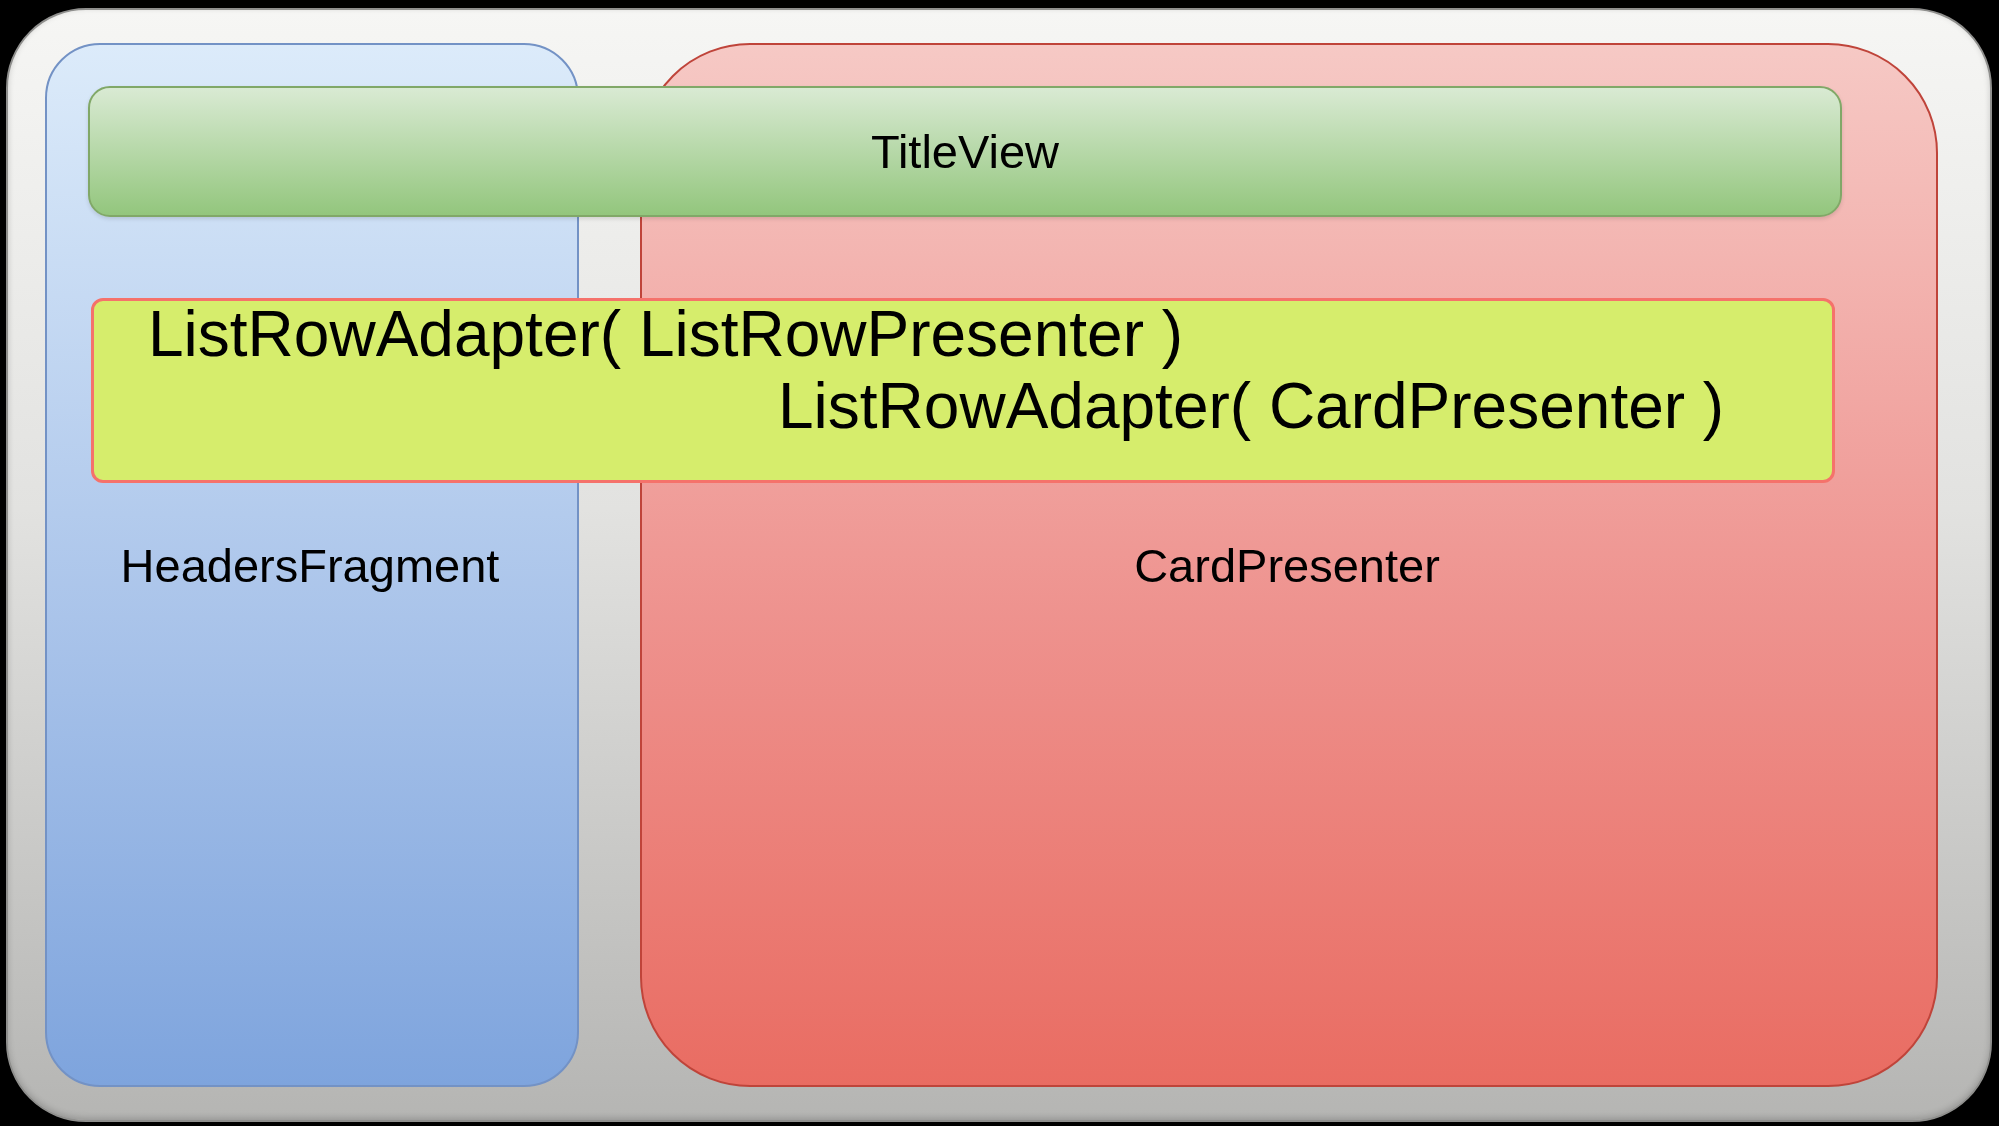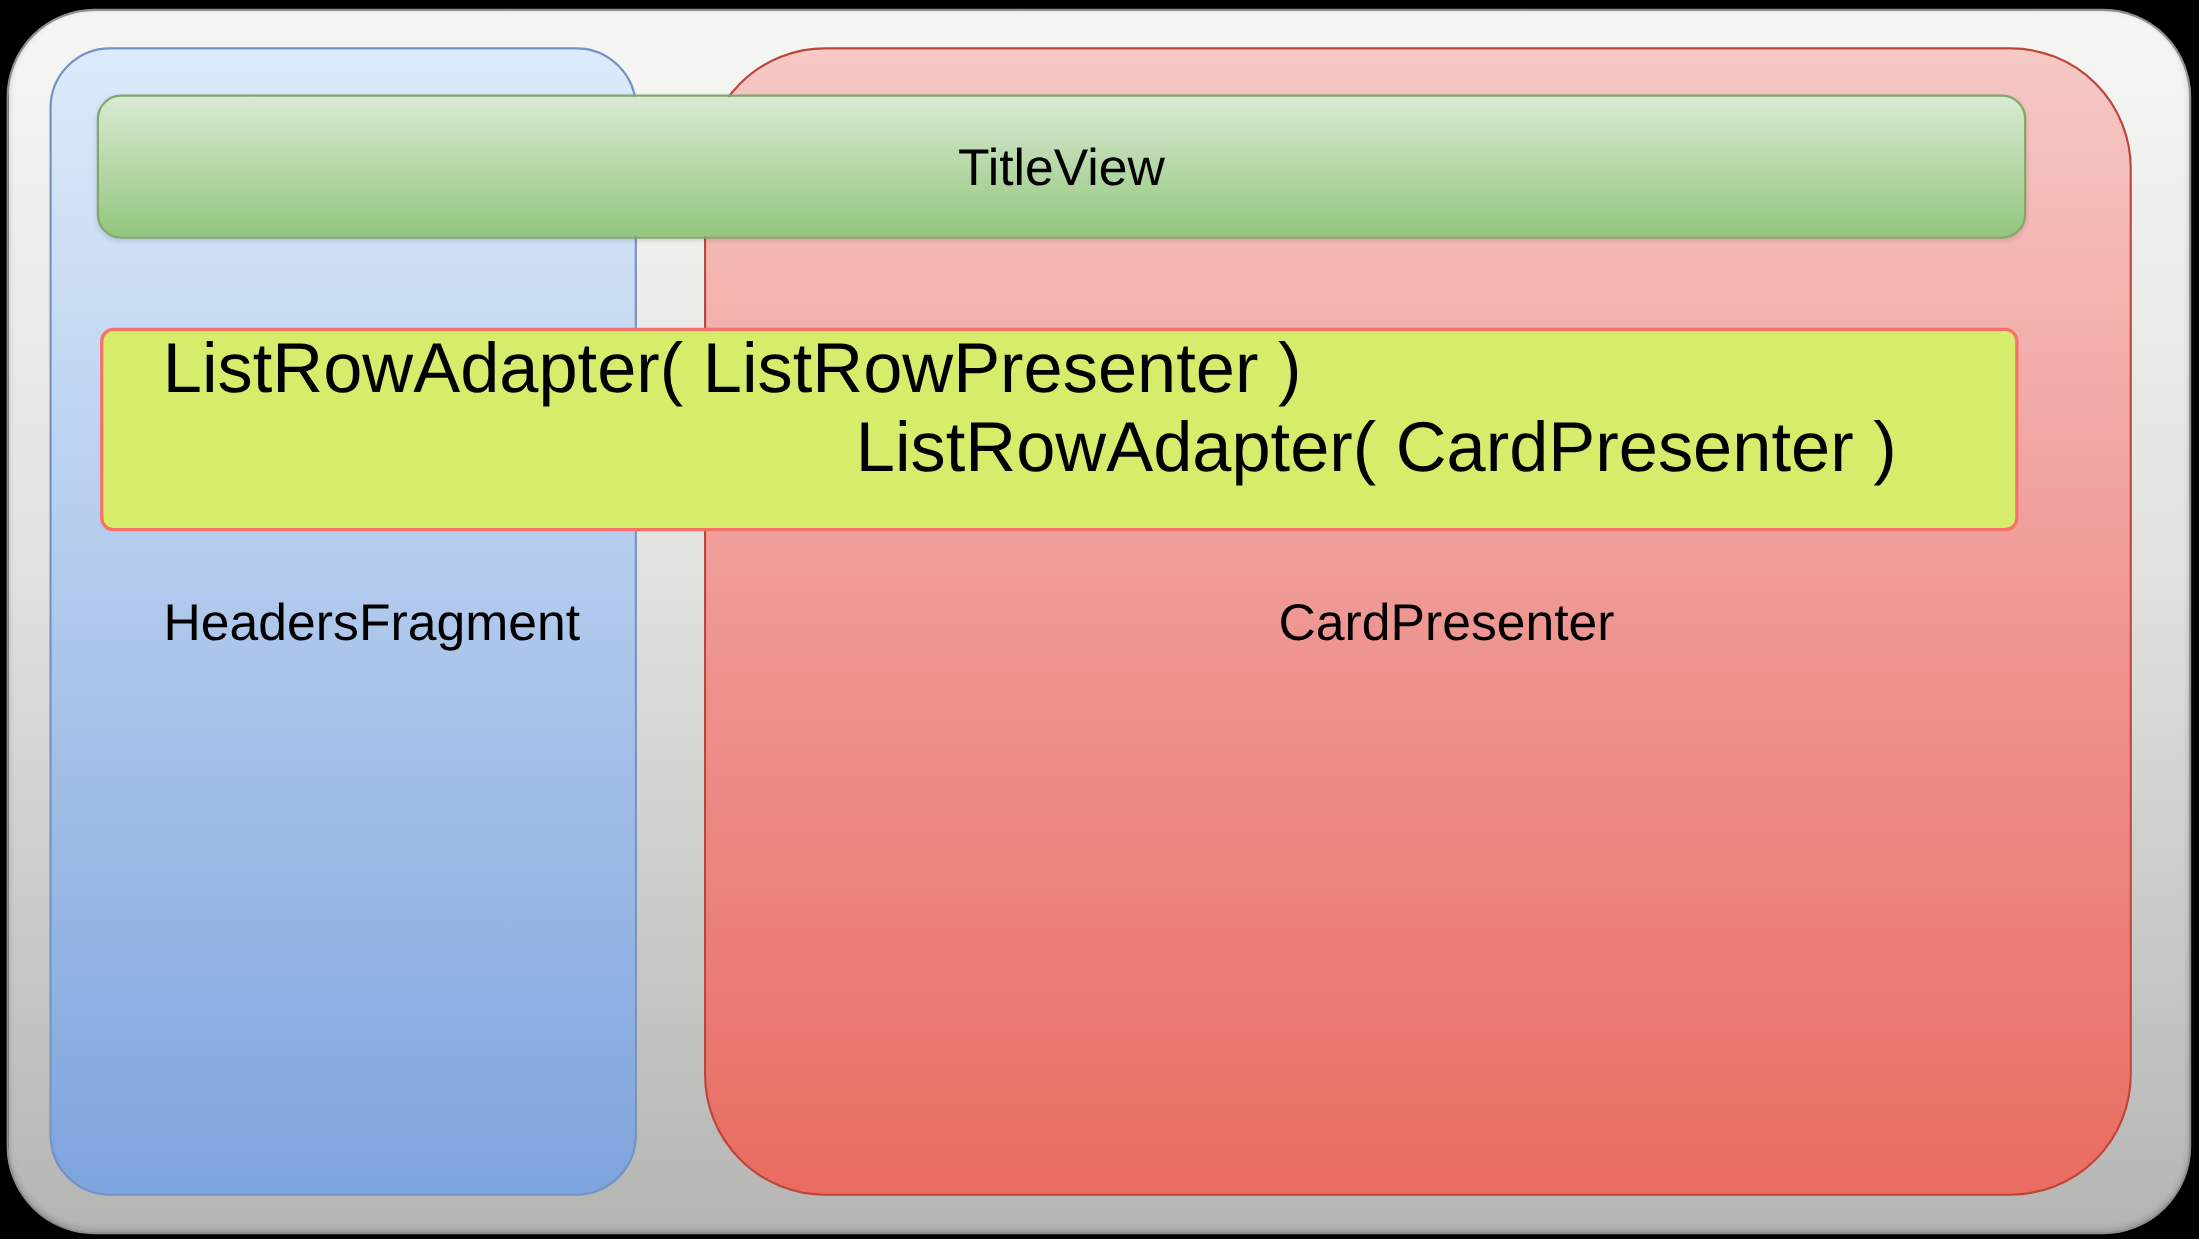--- a/index.html
+++ b/index.html
@@ -87,21 +87,20 @@
   .header-label  { left: 188px; top: 374px; }
   .card-label    { left: 778px; top: 374px; }
   .frag-label {
     position: absolute;
     top: 538px;
     font-size: 47px;
     color: var(--text, #000);
     text-align: center;
     z-index: 4;
     white-space: nowrap;
-    padding-left: 28px;
   }
   .headers-frag-label { left: 45px; width: 530px; }
   .rows-frag-label    { left: 640px; width: 1294px; }
 </style>
 </head>
 <body>
 
 <div id="stage">
 
   <div class="outer"></div>

